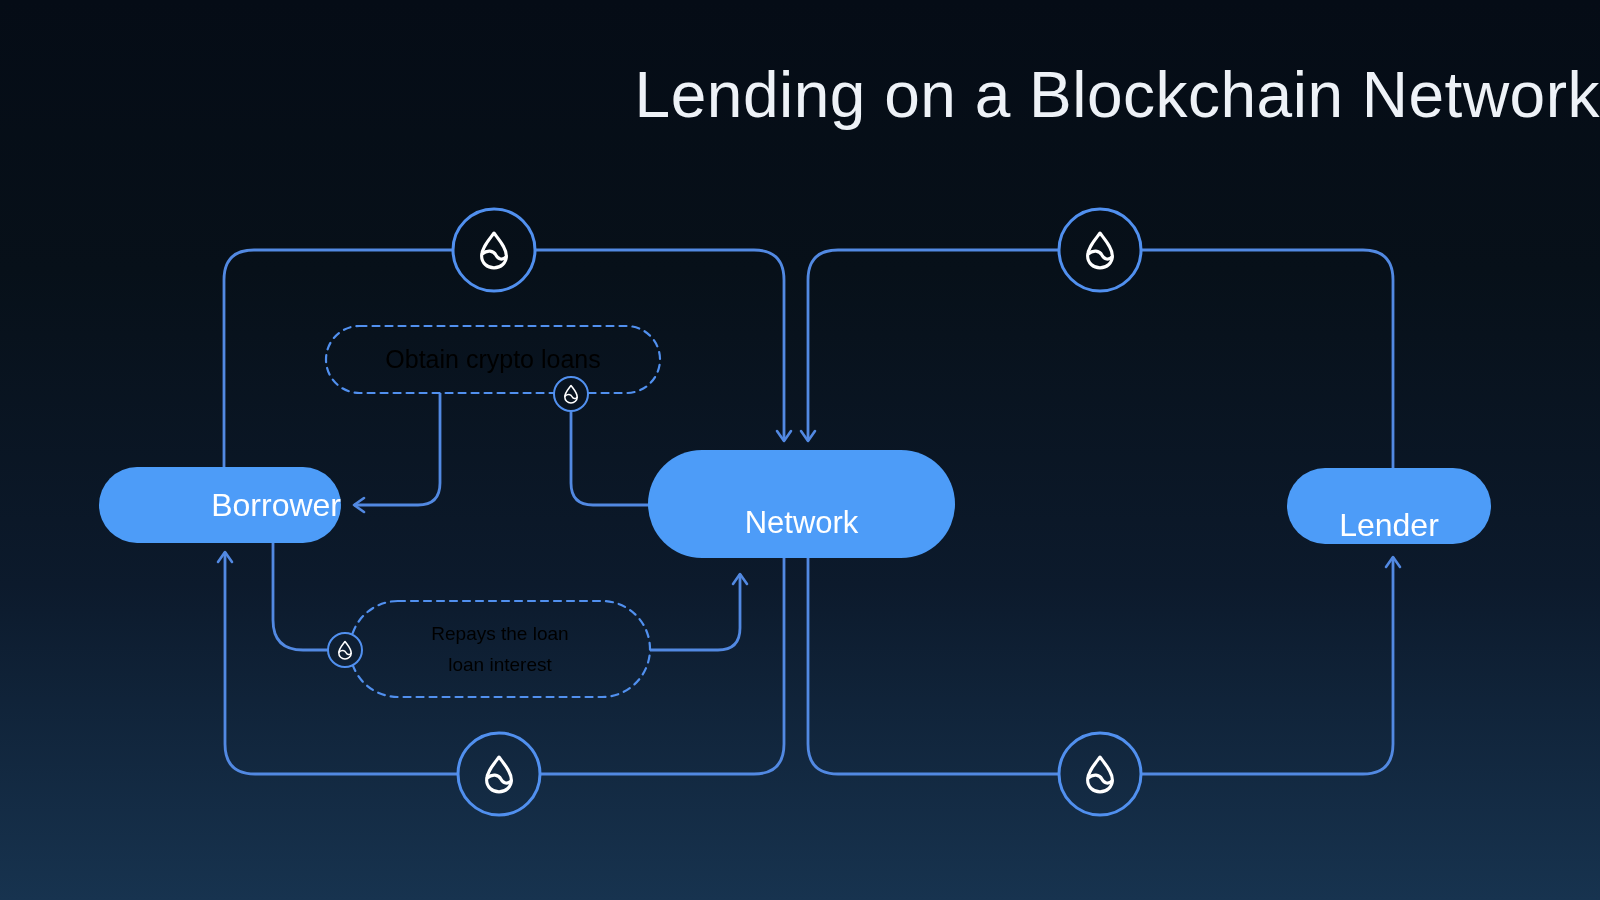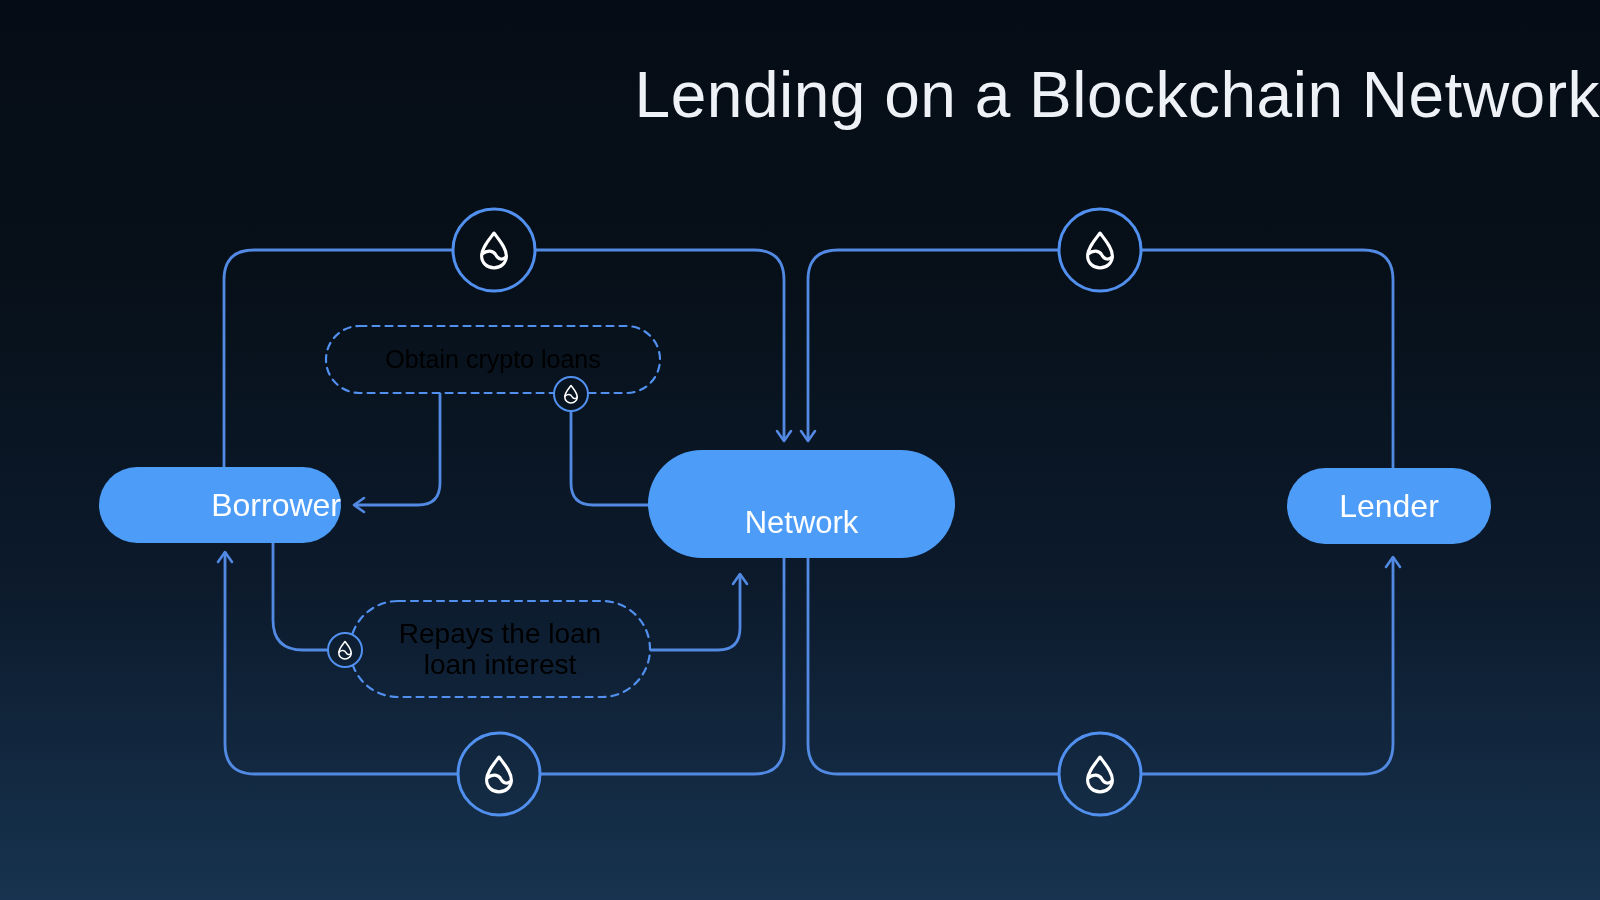--- a/index.html
+++ b/index.html
@@ -15,27 +15,27 @@
     letter-spacing: 0.5px;
   }
   svg.wires { position: absolute; left: 0; top: 0; }
   .node {
     position: absolute; background: #4d9cf8; color: #ffffff;
     display: flex; align-items: center; justify-content: center;
     text-align: center; font-weight: 500;
   }
   .node-borrower { left: 99px;  top: 467px; width: 242px; height: 76px;  border-radius: 38px; font-size: 32px; justify-content: flex-end; }
   .node-platform { left: 648px; top: 450px; width: 307px; height: 108px; border-radius: 54px; font-size: 31px; line-height: 38px; }
-  .node-lender   { left: 1287px;top: 468px; width: 204px; height: 76px;  border-radius: 38px; font-size: 32px; }
+  .node-lender   { left: 1287px;top: 468px; width: 204px; height: 76px;  border-radius: 38px; font-size: 32px; align-items: flex-end; }
   .flow-label {
     position: absolute; color: #000000; font-weight: 500;
     display: flex; align-items: center; justify-content: center; text-align: center;
   }
   .flow-obtain { left: 326px; top: 326px; width: 334px; height: 67px; font-size: 25px; }
-  .flow-repays { left: 350px; top: 601px; width: 300px; height: 96px; font-size: 28px; line-height: 31px; }
+  .flow-repays { left: 350px; top: 601px; width: 300px; height: 96px; font-size: 19px; line-height: 31px; }
 </style>
 </head>
 <body>
 
 <div class="stage">
 
   <div class="title">Lending on a Blockchain Network</div>
 
   <svg class="wires" width="1600" height="900" viewBox="0 0 1600 900">
     <defs>

